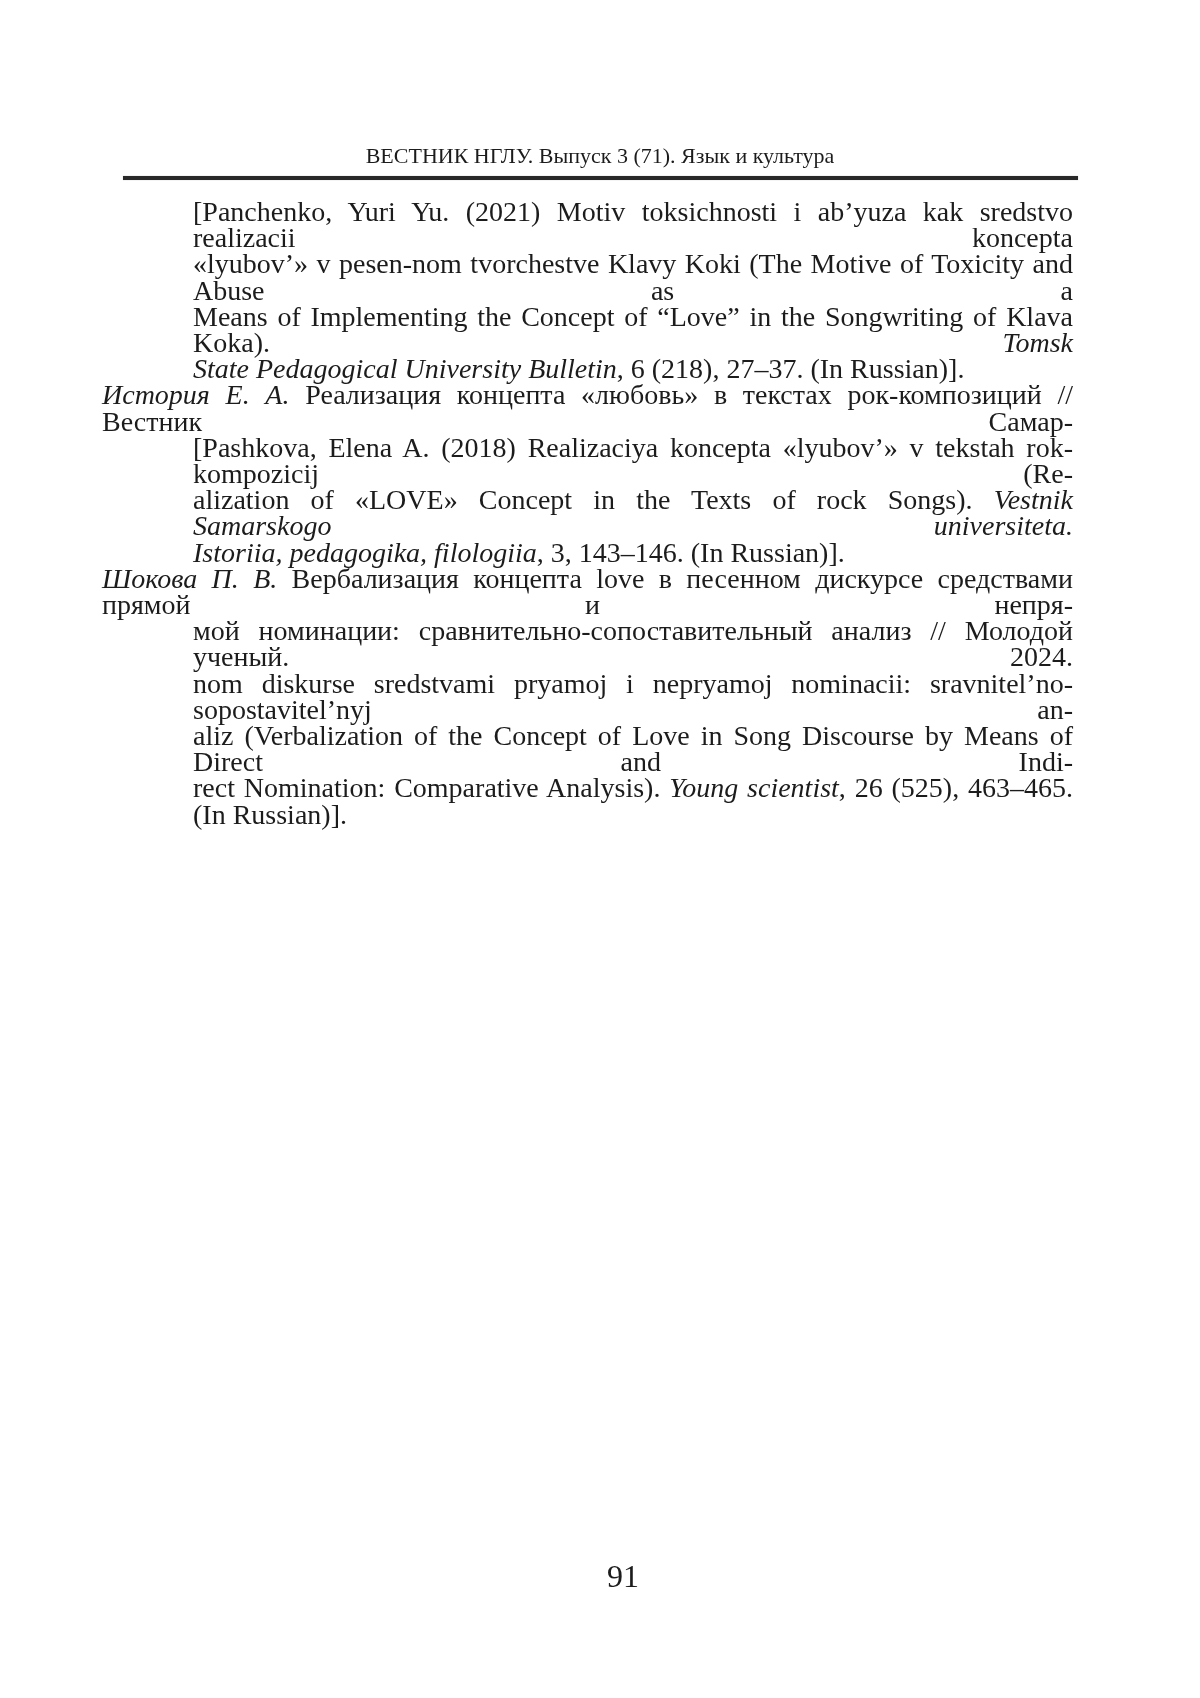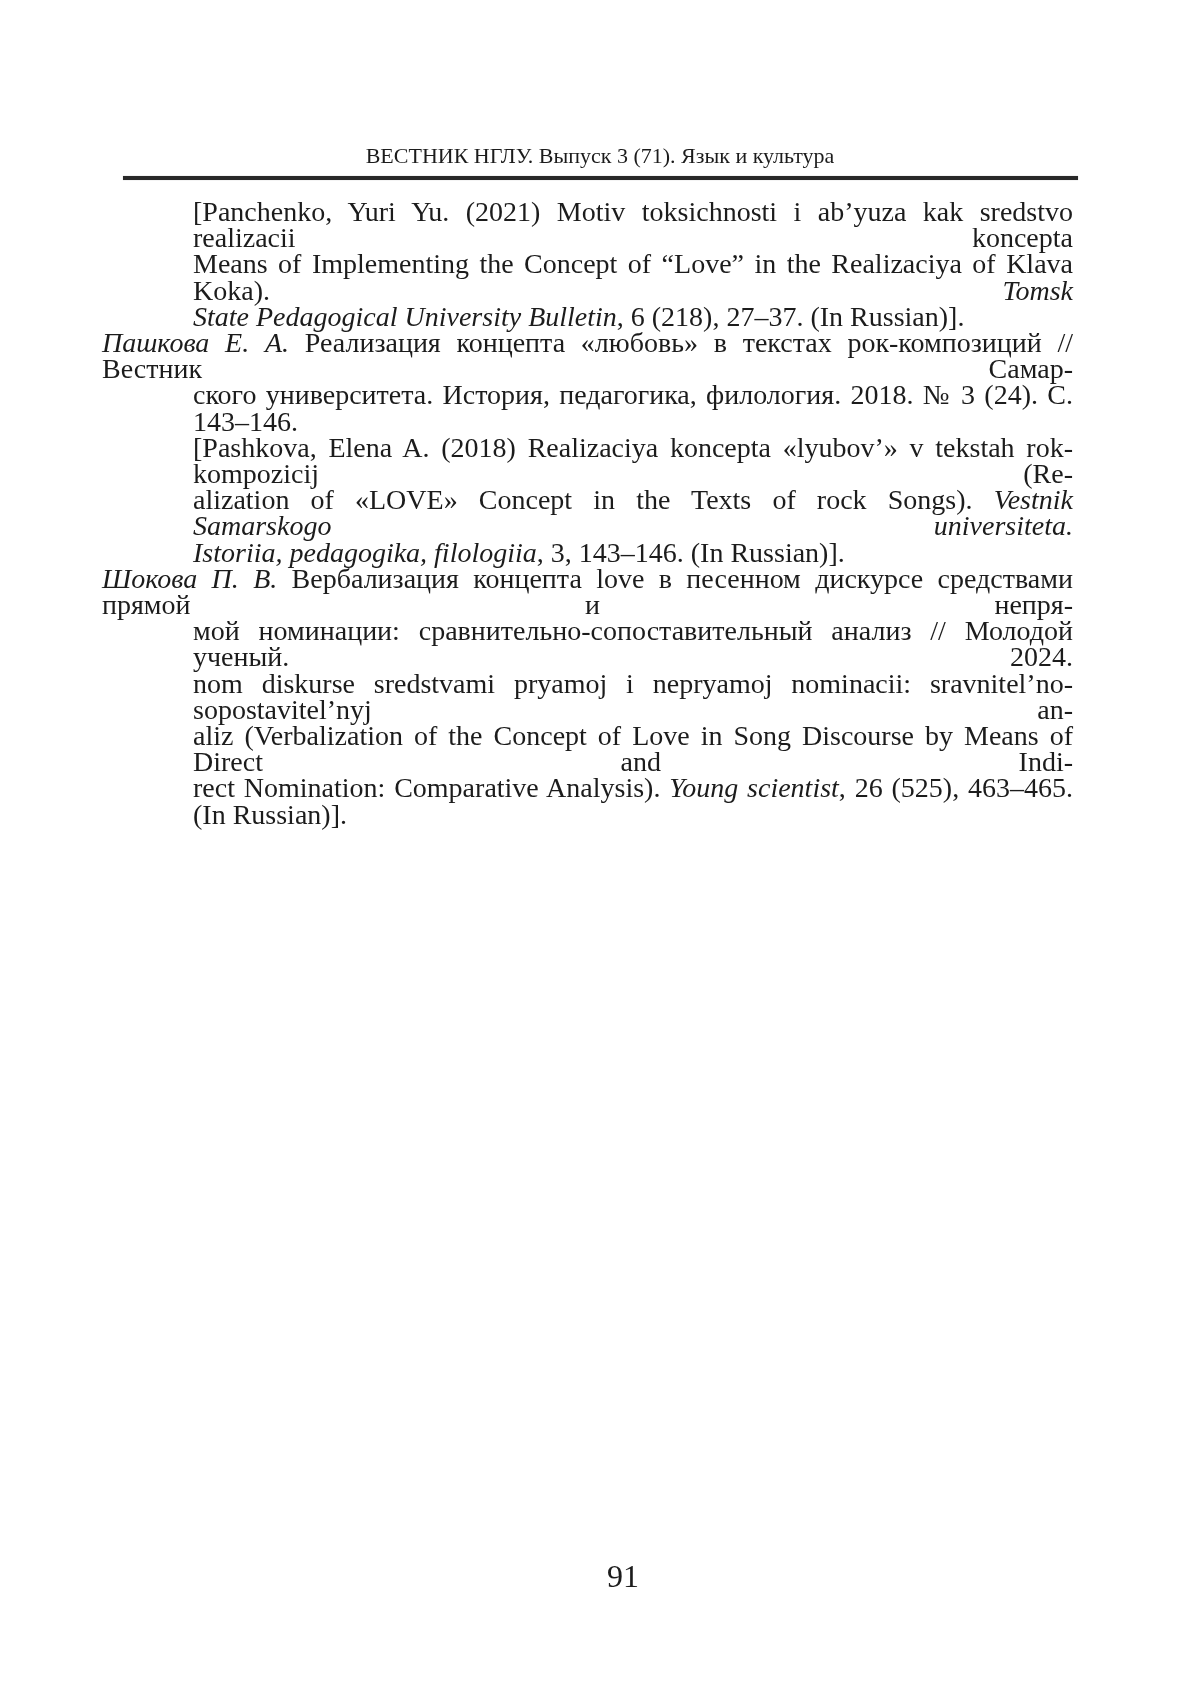--- a/index.html
+++ b/index.html
@@ -76,26 +76,26 @@
 
 <div class="page">
 
   <div class="journal-header">ВЕСТНИК НГЛУ. Выпуск 3 (71). Язык и культура</div>
 
   <div class="header-rule"></div>
 
   <div class="bibliography">
       <div class="bib-entry">
         <div class="bib-line indent"><span>[Panchenko, Yuri Yu. (2021) Motiv toksichnosti i ab’yuza kak sredstvo realizacii koncepta</span></div>
-        <div class="bib-line indent"><span>Means of Implementing the Concept of “Love” in the Realizaciya of Klava Koka). </span><span class="it">Tomsk</span></div>
+        <div class="bib-line indent"><span>«lyubov’» v pesen-nom tvorchestve Klavy Koki (The Motive of Toxicity and Abuse as a</span></div>
+        <div class="bib-line indent"><span>Means of Implementing the Concept of “Love” in the Songwriting of Klava Koka). </span><span class="it">Tomsk</span></div>
         <div class="bib-line indent last"><span class="it">State Pedagogical University Bulletin</span><span>, 6 (218), 27–37. (In Russian)].</span></div>
       </div>
       <div class="bib-entry">
-        <div class="bib-line"><span class="it">Пашкова Е. А.</span><span> Реализация концепта «любовь» в текстах рок-композиций // Вестник Самар-</span></div>
-        <div class="bib-line indent"><span>ского университета. История, педагогика, филология. 2018. № 3 (24). С. 143–146.</span></div>
+        <div class="bib-line"><span class="it">История Е. А.</span><span> Реализация концепта «любовь» в текстах рок-композиций // Вестник Самар-</span></div>
         <div class="bib-line indent"><span>[Pashkova, Elena A. (2018) Realizaciya koncepta «lyubov’» v tekstah rok-kompozicij (Re-</span></div>
         <div class="bib-line indent"><span>alization of «LOVE» Concept in the Texts of rock Songs). </span><span class="it">Vestnik Samarskogo universiteta.</span></div>
         <div class="bib-line indent last"><span class="it">Istoriia, pedagogika, filologiia</span><span>, 3, 143–146. (In Russian)].</span></div>
       </div>
       <div class="bib-entry">
         <div class="bib-line"><span class="it">Шокова П. В.</span><span> Вербализация концепта love в песенном дискурсе средствами прямой и непря-</span></div>
         <div class="bib-line indent"><span>мой номинации: сравнительно-сопоставительный анализ // Молодой ученый. 2024.</span></div>
         <div class="bib-line indent"><span>nom diskurse sredstvami pryamoj i nepryamoj nominacii: sravnitel’no-sopostavitel’nyj an-</span></div>
         <div class="bib-line indent"><span>aliz (Verbalization of the Concept of Love in Song Discourse by Means of Direct and Indi-</span></div>
         <div class="bib-line indent last"><span>rect Nomination: Comparative Analysis). </span><span class="it">Young scientist</span><span>, 26 (525), 463–465. (In Russian)].</span></div>

